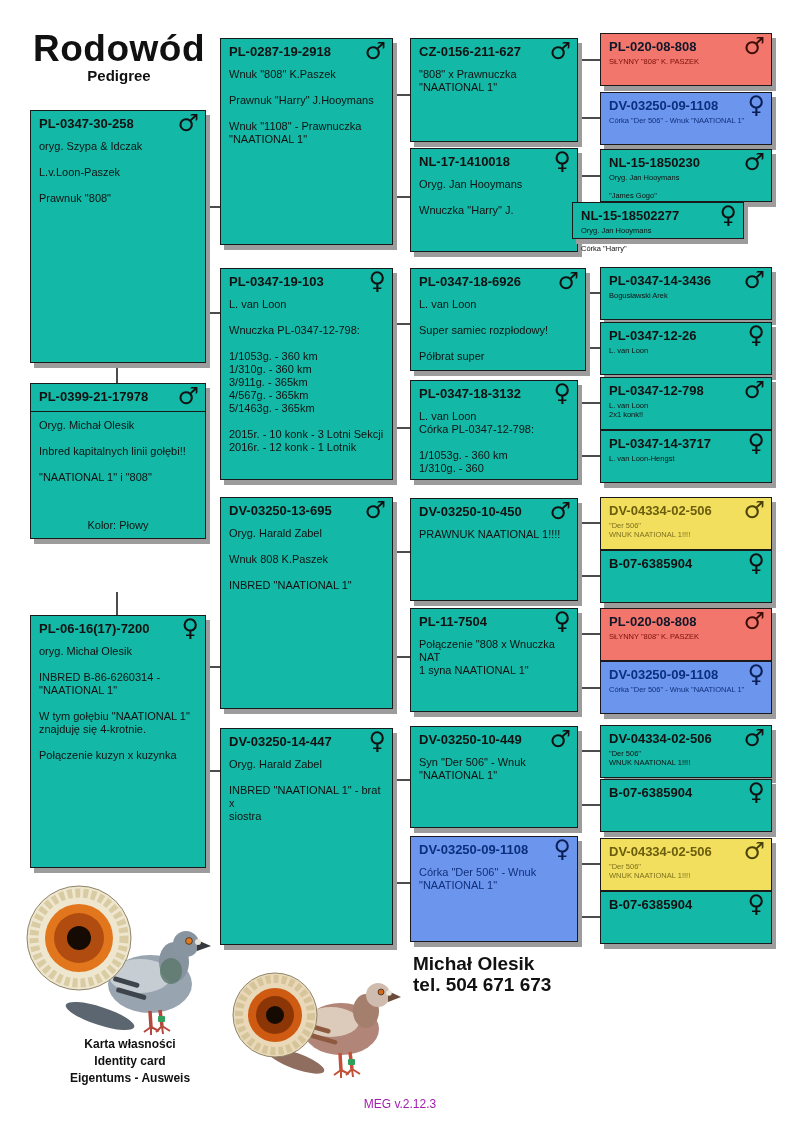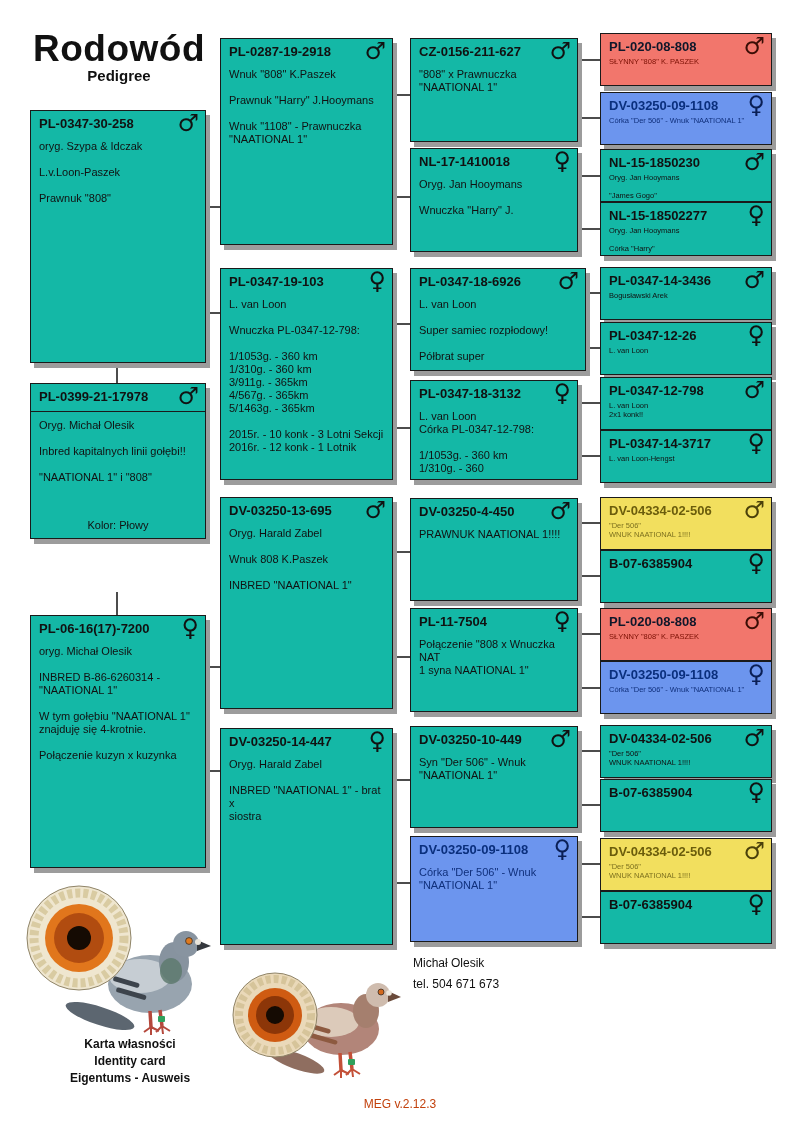--- a/index.html
+++ b/index.html
@@ -16,24 +16,24 @@
   .sex{position:absolute;top:-1px;right:6px;font-size:24px;line-height:27px;
         font-family:"DejaVu Sans",sans-serif;color:#111;}
   .pbody{margin-top:9px;font-size:11px;line-height:13px;white-space:pre-line;}
   .sm .pbody{margin-top:3px;font-size:7.5px;line-height:9px;}
   .head-rule{position:absolute;left:-1px;top:27px;width:calc(100% + 2px);border-top:1.5px solid #1a1a1a;}
   .ruled .pbody{margin-top:15px;}
   .footline{position:absolute;bottom:7px;left:0;width:100%;text-align:center;font-size:11px;}
   .red{background:#F2766C;}  .red .pid{color:#0f172a;}  .red .pbody{color:#7b1004;}  .red .sex{color:#3a0d05;}
   .blue{background:#6C95EE;} .blue .pid{color:#0a2f7d;} .blue .pbody{color:#10307c;} .blue .sex{color:#0a1f55;}
   .yellow{background:#F2DF5E;}.yellow .pid{color:#6b5d0c;}.yellow .pbody{color:#7d711f;}.yellow .sex{color:#4a400a;}
-  .owner{position:absolute;left:413px;top:953px;font-size:12px;font-weight:normal;line-height:21px;z-index:4;}
+  .owner{position:absolute;left:413px;top:953px;font-size:19px;font-weight:bold;line-height:21px;z-index:4;}
   .caption{position:absolute;left:28px;top:1036px;width:204px;text-align:center;
         font-weight:bold;font-size:12px;line-height:17px;z-index:4;}
-  .version{position:absolute;left:0;top:1097px;width:800px;text-align:center;font-size:12px;color:#c2410c;z-index:4;}
+  .version{position:absolute;left:0;top:1097px;width:800px;text-align:center;font-size:12px;color:#a21caf;z-index:4;}
   .pigeon1{position:absolute;left:22px;top:866px;z-index:3;}
   .pigeon2{position:absolute;left:228px;top:945px;z-index:3;}
 </style>
 </head>
 <body>
 
 <div class="page">
 
   <svg class="connectors" width="800" height="1131">
     <g stroke="#111" stroke-width="1.5">
@@ -178,21 +178,21 @@
   <div class="pbox" style="left:410px;top:380px;width:168px;height:100px">
     <span class="pid">PL-0347-18-3132</span>
     <span class="sex">♀</span>
     <div class="pbody">L. van Loon
 Córka PL-0347-12-798:
 
 1/1053g. - 360 km
 1/310g. - 360</div>
   </div>
   <div class="pbox" style="left:410px;top:498px;width:168px;height:103px">
-    <span class="pid">DV-03250-4-450</span>
+    <span class="pid">DV-03250-10-450</span>
     <span class="sex">♂</span>
     <div class="pbody">PRAWNUK NAATIONAL 1!!!!</div>
   </div>
   <div class="pbox" style="left:410px;top:608px;width:168px;height:104px">
     <span class="pid">PL-11-7504</span>
     <span class="sex">♀</span>
     <div class="pbody">Połączenie "808 x Wnuczka NAT
 1 syna NAATIONAL 1"</div>
   </div>
   <div class="pbox" style="left:410px;top:726px;width:168px;height:102px">
@@ -218,21 +218,21 @@
     <span class="sex">♀</span>
     <div class="pbody">Córka "Der 506" - Wnuk "NAATIONAL 1"</div>
   </div>
   <div class="pbox sm" style="left:600px;top:149px;width:172px;height:53px">
     <span class="pid">NL-15-1850230</span>
     <span class="sex">♂</span>
     <div class="pbody">Oryg. Jan Hooymans
 
 "James Gogo"</div>
   </div>
-  <div class="pbox sm" style="left:600px;top:202px;width:172px;height:54px">
+  <div class="pbox sm" style="left:572px;top:202px;width:172px;height:37px">
     <span class="pid">NL-15-18502277</span>
     <span class="sex">♀</span>
     <div class="pbody">Oryg. Jan Hooymans
 
 Córka "Harry"</div>
   </div>
   <div class="pbox sm" style="left:600px;top:267px;width:172px;height:53px">
     <span class="pid">PL-0347-14-3436</span>
     <span class="sex">♂</span>
     <div class="pbody">Bogusławski Arek</div>

